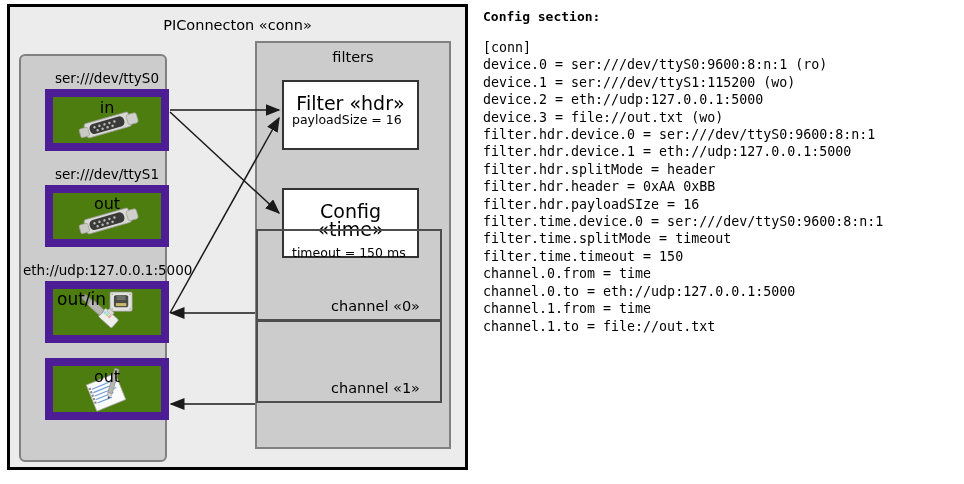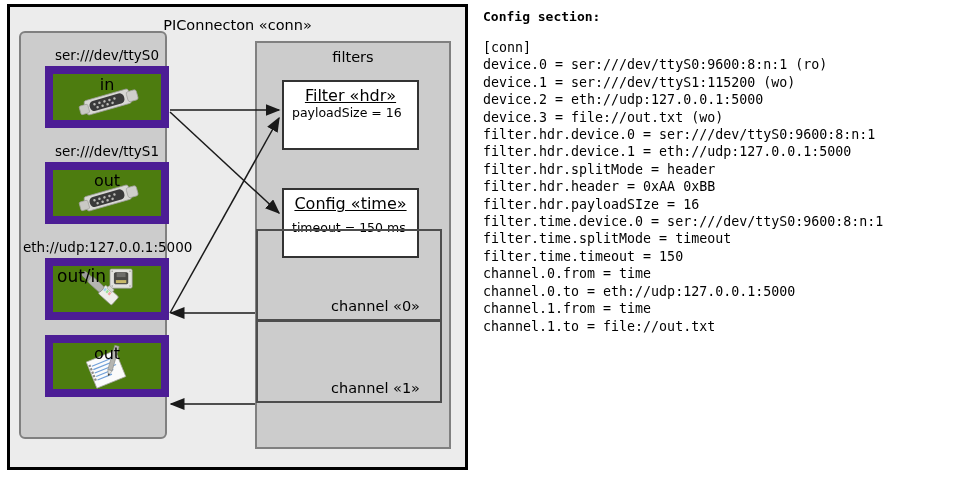--- a/index.html
+++ b/index.html
@@ -46,21 +46,21 @@
     line-height: 18px;
   }
 
   .panel {
     position: absolute;
     background: #cccccc;
     border: 2px solid #808080;
     box-sizing: border-box;
   }
   .panel-devices {
-    left: 19px; top: 31px;
+    left: 19px; top: 54px;
     width: 148px; height: 408px; border-radius: 6px;
   }
   .panel-filters {
     left: 255px; top: 41px;
     width: 196px; height: 408px;
   }
   .panel-title {
     position: absolute;
     left: 0; top: 5px;
     width: 100%;
@@ -117,24 +117,23 @@
 
   
   .filter-box {
     position: absolute;
     background: #ffffff;
     border: 2px solid #333333;
     box-sizing: border-box;
   }
   .filter-title {
     text-align: center;
-    font-size: 16px;
+    font-size: 19px;
     line-height: 18px;
-    margin-top: 5px;
-    text-decoration: underline;
+    margin-top: 12px;
   }
   .filter-props {
     font-size: 12.5px;
     line-height: 16px;
     margin: 7px 0 0 8px;
   }
 
   .channel-box {
     position: absolute;
     border: 2px solid #4d4d4d;

